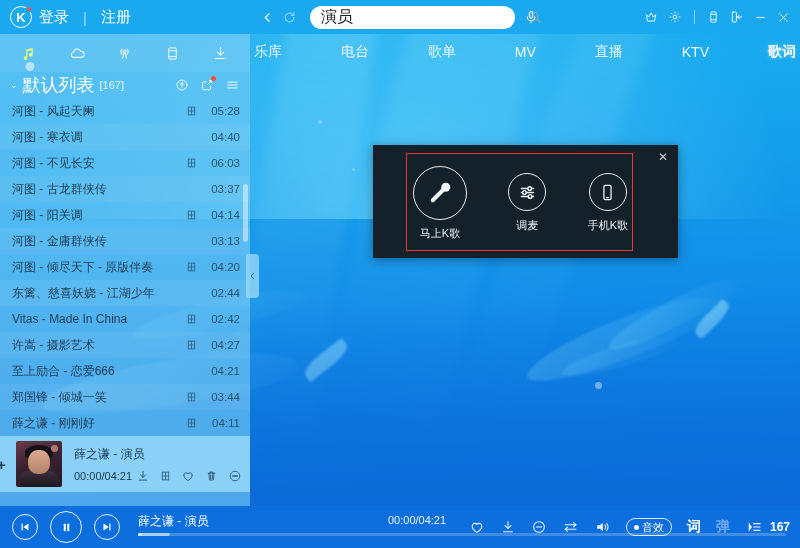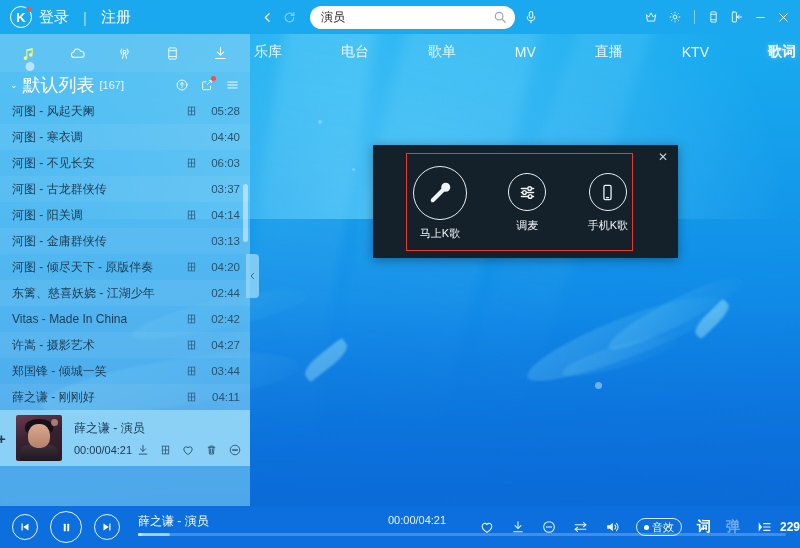--- a/index.html
+++ b/index.html
@@ -81,21 +81,21 @@
     width:22px;height:22px; display:flex; align-items:center; justify-content:center;
     color:rgba(255,255,255,.92); cursor:pointer;
   }
   .navbtn.dim { color:rgba(255,255,255,.45); }
 
   .searchbox {
     margin-left:10px; width:205px; height:23px; background:#fff; border-radius:12px;
     display:flex; align-items:center; padding:0 8px 0 11px;
   }
   .searchbox input {
-    flex:1; border:none; outline:none; font-size:12px; color:#222; background:transparent;
+    flex:1; border:none; outline:none; font-size:16px; color:#222; background:transparent;
     font-family:"Liberation Sans","DejaVu Sans",sans-serif;
   }
   .searchbox .sicon { color:#9aa2a8; display:flex; }
   .micbtn { margin-left:9px; color:rgba(255,255,255,.85); cursor:pointer; display:flex; }
 
   .winzone { margin-left:auto; display:flex; align-items:center; gap:10px; padding-right:10px; height:34px; }
   .winzone .wi { color:rgba(255,255,255,.9); cursor:pointer; display:flex; align-items:center; }
   .winzone .vsep { width:1px; height:14px; background:rgba(255,255,255,.45); margin:0 2px; }
 
   
@@ -238,21 +238,21 @@
   .nowtitle { position:absolute; left:0; top:7px; color:#fff; font-size:12px; }
   .timelbl { position:absolute; left:250px; top:8px; color:#e8f3ff; font-size:11px; }
   .progwrap {
     position:absolute; left:0; right:14px; top:27px; height:3px;
     background:rgba(255,255,255,.22); border-radius:2px; cursor:pointer;
   }
   .progwrap .buf { position:absolute; left:0; top:0; height:3px; width:5%; background:rgba(255,255,255,.55); border-radius:2px; }
   .progwrap .fill { position:absolute; left:0; top:0; height:3px; width:0.6%; background:#cfe8ff; border-radius:2px; }
 
   .rightctl {
-    position:absolute; right:0; top:0; height:42px; display:flex; align-items:center; gap:15px;
+    position:absolute; right:10px; top:0; height:42px; display:flex; align-items:center; gap:15px;
     color:#eaf4ff;
   }
   .rightctl .rc { cursor:pointer; display:flex; align-items:center; }
   .fx {
     border:1px solid rgba(255,255,255,.85); border-radius:11px; height:18px;
     display:flex; align-items:center; gap:3px; padding:0 7px; font-size:11px; color:#fff; cursor:pointer;
   }
   .fx .fdot { width:5px; height:5px; border-radius:50%; background:#fff; }
   .ci { font-size:14px; font-weight:bold; color:#fff; cursor:pointer; }
   .ci.dim { color:rgba(255,255,255,.42); }
@@ -523,20 +523,25 @@
         <div class="song">
           <span class="title">许嵩 - 摄影艺术</span>
           <span class="mv">
             <svg width="11" height="12" viewBox="0 0 24 24" fill="none" stroke="currentColor" stroke-width="1.8">
               <rect x="5" y="3.5" width="14" height="17"></rect>
               <line x1="5" y1="12" x2="19" y2="12"></line>
               <line x1="12" y1="3.5" x2="12" y2="20.5"></line>
             </svg>
           </span>
           <span class="dur">04:27</span>
+        </div>
+        <div class="song">
+          <span class="title">至上励合 - 恋爱666</span>
+          <span class="mv"></span>
+          <span class="dur">04:21</span>
         </div>
         <div class="song">
           <span class="title">郑国锋 - 倾城一笑</span>
           <span class="mv">
             <svg width="11" height="12" viewBox="0 0 24 24" fill="none" stroke="currentColor" stroke-width="1.8">
               <rect x="5" y="3.5" width="14" height="17"></rect>
               <line x1="5" y1="12" x2="19" y2="12"></line>
               <line x1="12" y1="3.5" x2="12" y2="20.5"></line>
             </svg>
           </span>
@@ -732,17 +737,17 @@
       <div class="ci">词</div>
       <div class="ci dim">弹</div>
       <div class="rc">
         <svg width="18" height="16" viewBox="0 0 24 24" fill="none" stroke="currentColor" stroke-width="1.7" stroke-linecap="round">
             <path d="M4 5v14l5-7z" fill="currentColor" stroke="none"></path>
             <line x1="11.5" y1="7" x2="21" y2="7"></line>
             <line x1="11.5" y1="12" x2="21" y2="12"></line>
             <line x1="11.5" y1="17" x2="21" y2="17"></line>
           </svg>
       </div>
-      <div class="qcount">229</div>
+      <div class="qcount">167</div>
     </div>
   </div>
 
 </div>
 
 </body></html>

